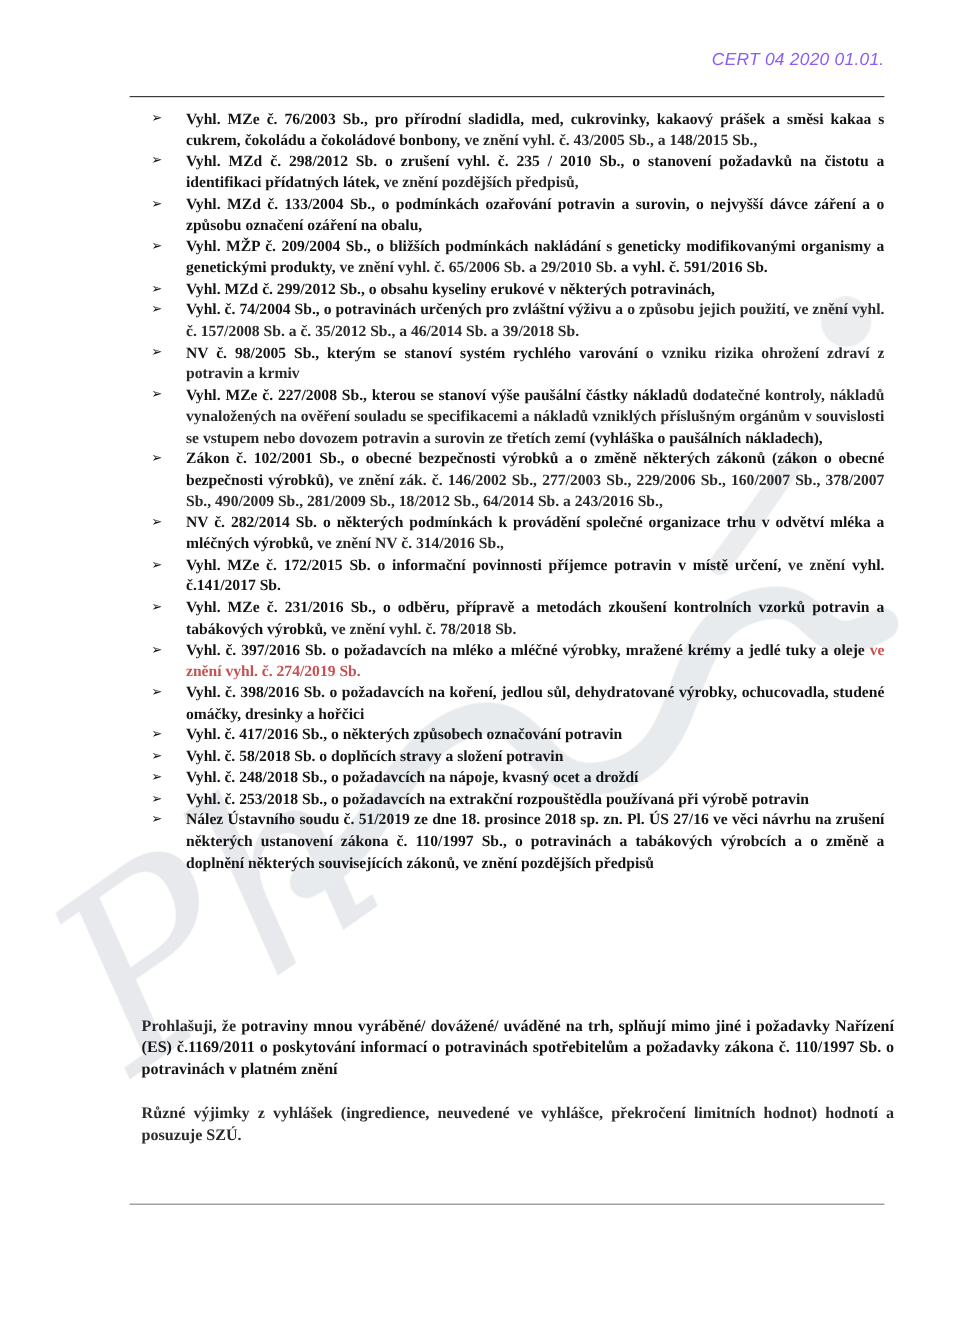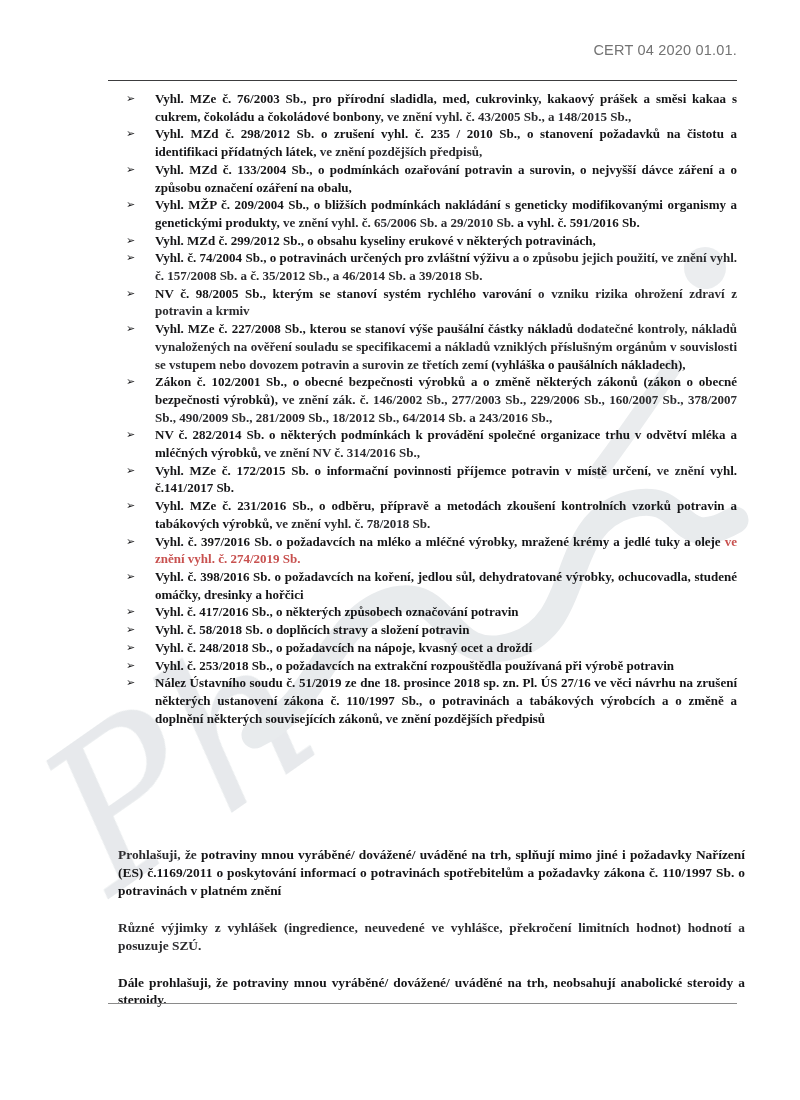--- a/index.html
+++ b/index.html
@@ -15,21 +15,21 @@
   
   .watermark{
     position:absolute;inset:0;z-index:0;
     pointer-events:none;
   }
   
   .content{position:absolute;inset:0;z-index:1;}
   .header-code{
     position:absolute;top:42px;right:63px;
     font-family:"Liberation Sans", sans-serif;
-    font-size:14.5px;color:#737373;
+    font-style:italic;font-size:14.5px;color:#8b5cf6;
     letter-spacing:.2px;
   }
   .top-rule{
     position:absolute;top:80px;left:108px;width:629px;
     border-top:1.7px solid #3c3c3e;height:0;
   }
   .reg-list{
     position:absolute;top:90px;left:110px;width:627px;
     font-size:13px;line-height:17.7px;
   }
@@ -157,20 +157,19 @@
         </div>
         <div class="li">
           <span class="bullet">➢</span>
           <div class="li-text"><span class="seg-bold">Nález Ústavního soudu č. 51/2019 ze dne 18. prosince 2018 sp. zn. Pl. ÚS 27/16 ve věci návrhu na zrušení některých ustanovení zákona č. 110/1997 Sb., o potravinách a tabákových výrobcích a o změně a doplnění některých souvisejících zákonů, ve znění pozdějších předpisů</span></div>
         </div>
       </div>
 
     <div class="paragraphs" id="paragraphs">
         <div class="p-block"><span class="seg-regular">Prohlašuji, že </span><span class="seg-bold">potraviny mnou vyráběné/ dovážené/ uváděné na trh, splňují mimo jiné i požadavky Nařízení (ES) č.1169/2011 o poskytování informací o potravinách spotřebitelům a požadavky zákona č. 110/1997 Sb. o potravinách v platném znění</span></div>
         <div class="p-block"><span class="seg-regular">Různé výjimky z vyhlášek (ingredience, neuvedené ve vyhlášce, překročení limitních hodnot) hodnotí a posuzuje SZÚ.</span></div>
-        <div class="p-block"><span class="seg-bold">Dále prohlašuji, že potraviny mnou vyráběné/ dovážené/ uváděné na trh, neobsahují anabolické steroidy a steroidy.</span></div>
       </div>
 
     <div class="footer-rule"></div>
 
 
   </div>
 </div>
 
 </body></html>

